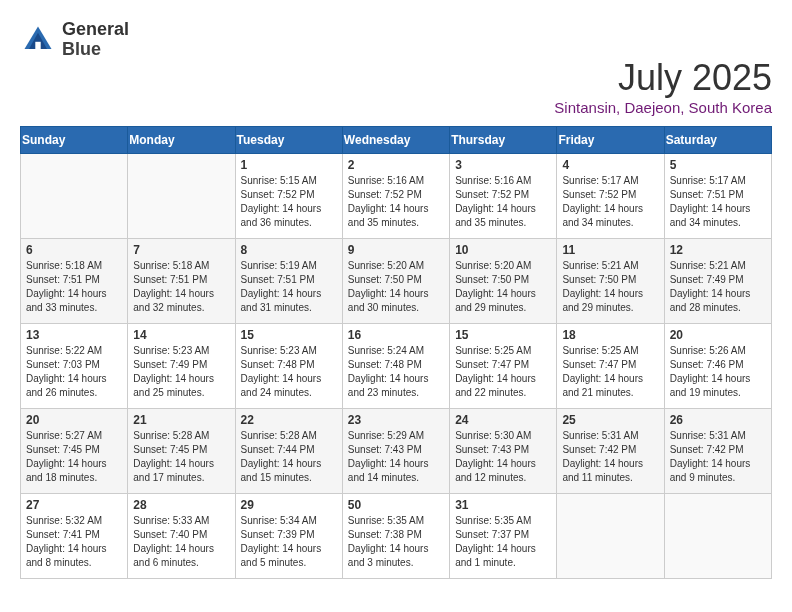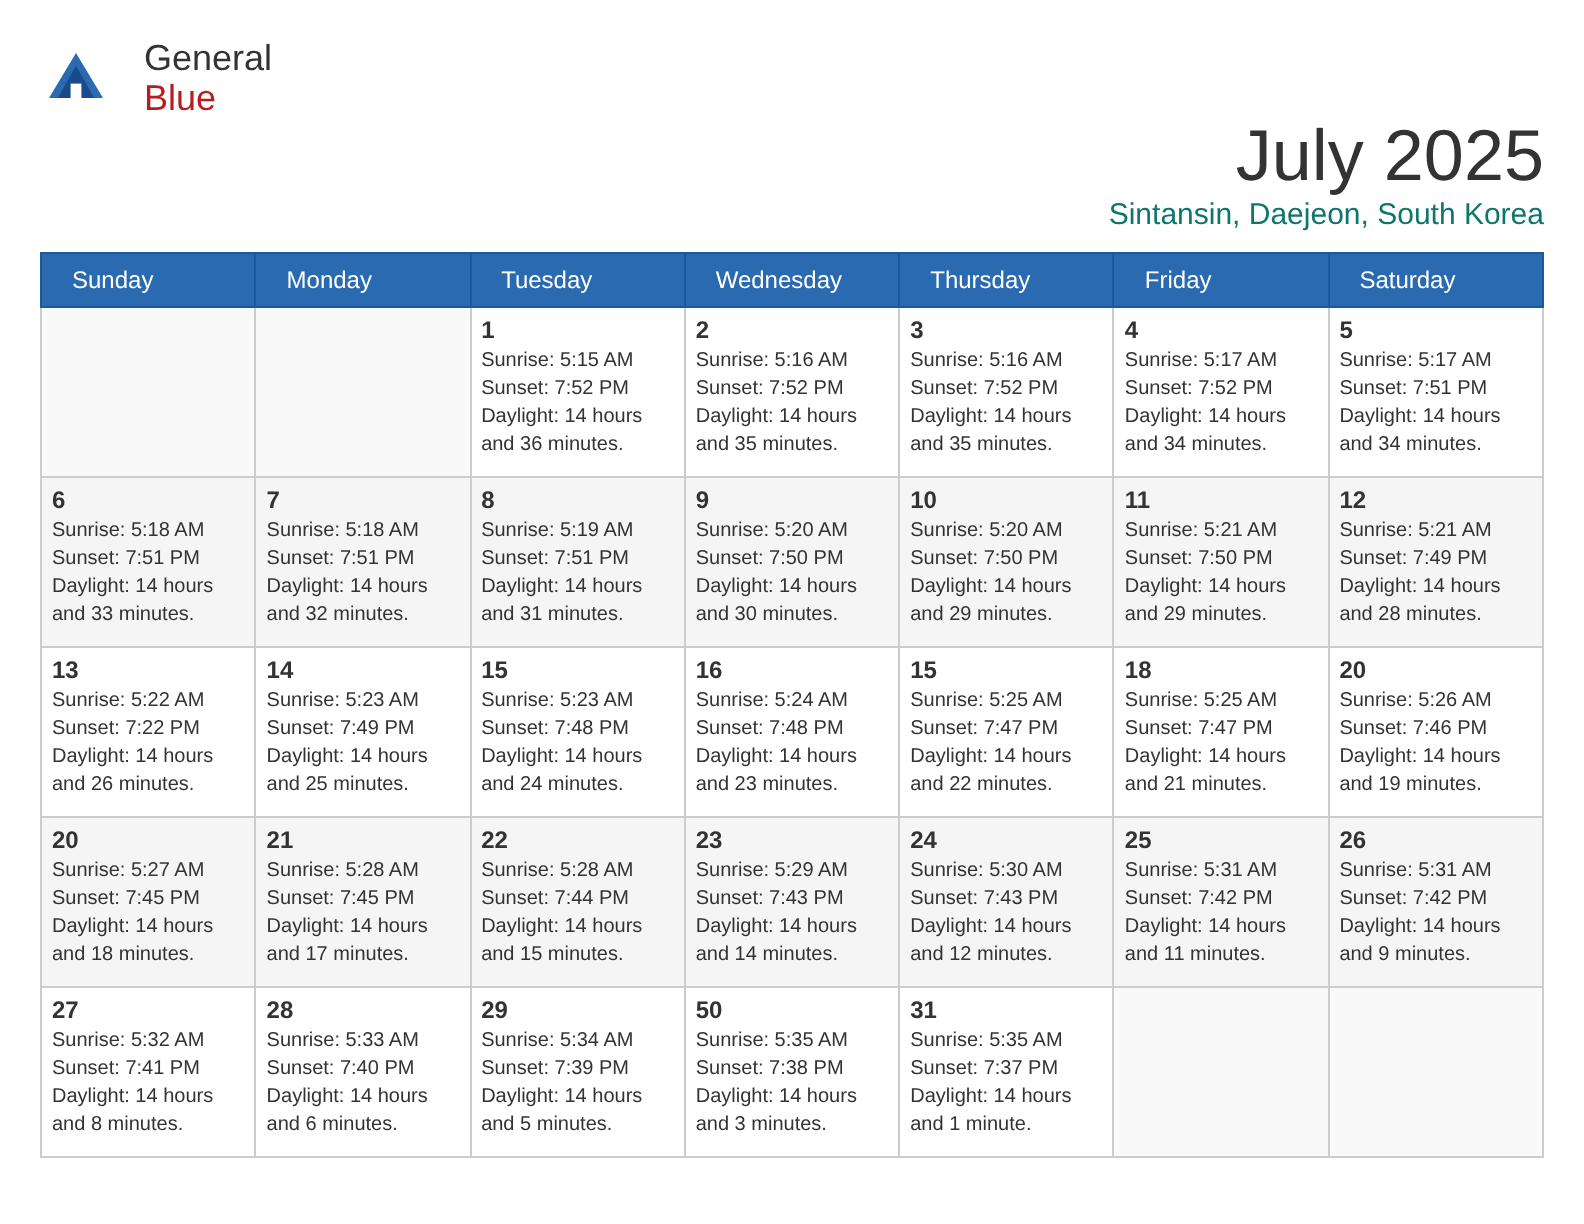--- a/index.html
+++ b/index.html
@@ -16,54 +16,53 @@
       align-items: flex-start;
       margin-bottom: 10px;
     }
     .logo {
       display: flex;
       align-items: center;
       gap: 6px;
     }
     .logo-text {
       font-size: 18px;
-      font-weight: normal;
+      font-weight: bold;
       line-height: 1.1;
-      margin-left: 10px;
     }
     .logo-general { color: #333; }
-    .logo-blue { color: #b91c1c; text-align: right; }
+    .logo-blue { color: #404040; text-align: right; }
     .logo-icon {
       width: 36px;
       height: 36px;
     }
     .title-block {
       text-align: right;
       margin-top: 37px;
     }
     .month-title {
       font-size: 36px;
       color: #333;
       font-weight: normal;
     }
     .location {
       font-size: 15px;
-      color: #0f766e;
+      color: #701a75;
     }
     .calendar {
       width: 100%;
       border-collapse: collapse;
       font-size: 11px;
     }
     .calendar thead tr th {
       background-color: #2a6ab0;
       color: #fff;
-      padding: 6px 15px;
+      padding: 6px 1px;
       text-align: left;
-      font-weight: normal;
+      font-weight: bold;
       font-size: 12px;
       border: 1px solid #1a5a9a;
     }
     .calendar tbody tr td {
       border: 1px solid #ccc;
       vertical-align: top;
       padding: 4px 5px;
       width: calc(100% / 7);
       min-height: 80px;
       height: 85px;
@@ -197,21 +196,21 @@
           <span class="day-num">12</span>
           <div class="day-info">Sunrise: 5:21 AM
 Sunset: 7:49 PM
 Daylight: 14 hours and 28 minutes.</div>
         </td>
       </tr>
       <tr>
         <td>
           <span class="day-num">13</span>
           <div class="day-info">Sunrise: 5:22 AM
-Sunset: 7:22 PM
+Sunset: 7:03 PM
 Daylight: 14 hours and 26 minutes.</div>
         </td>
         <td>
           <span class="day-num">14</span>
           <div class="day-info">Sunrise: 5:23 AM
 Sunset: 7:49 PM
 Daylight: 14 hours and 25 minutes.</div>
         </td>
         <td>
           <span class="day-num">15</span>

